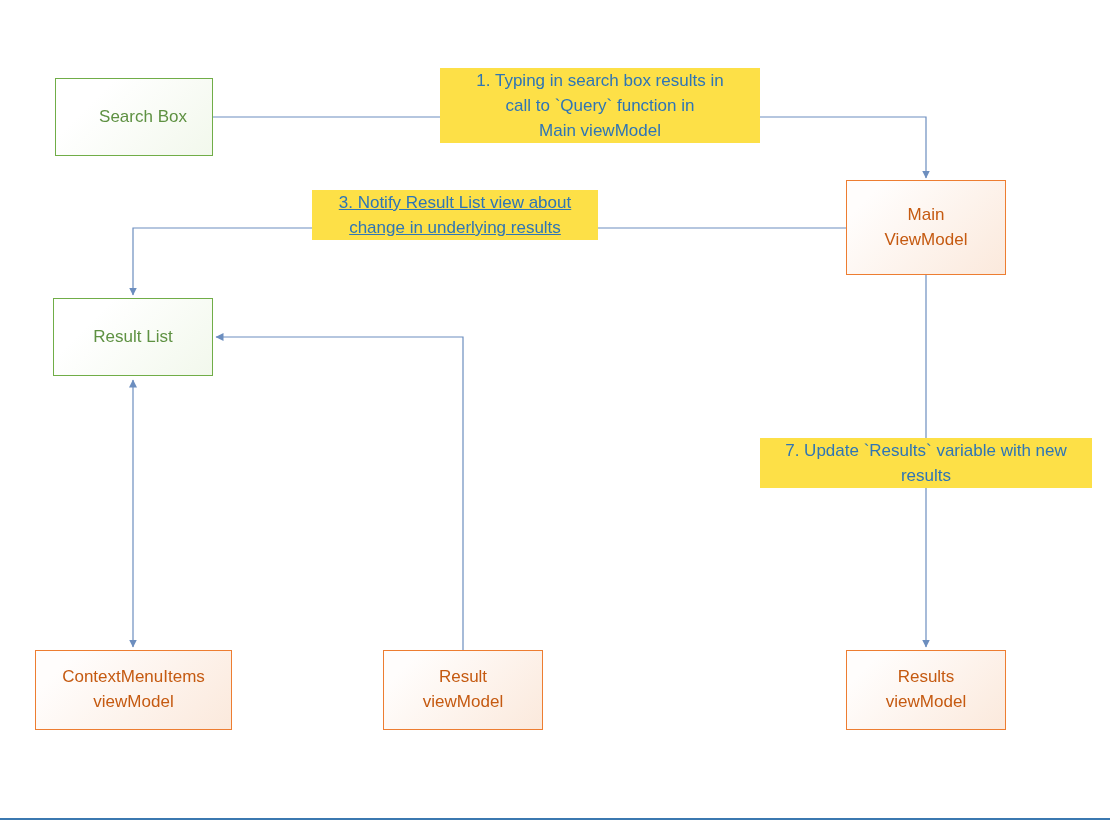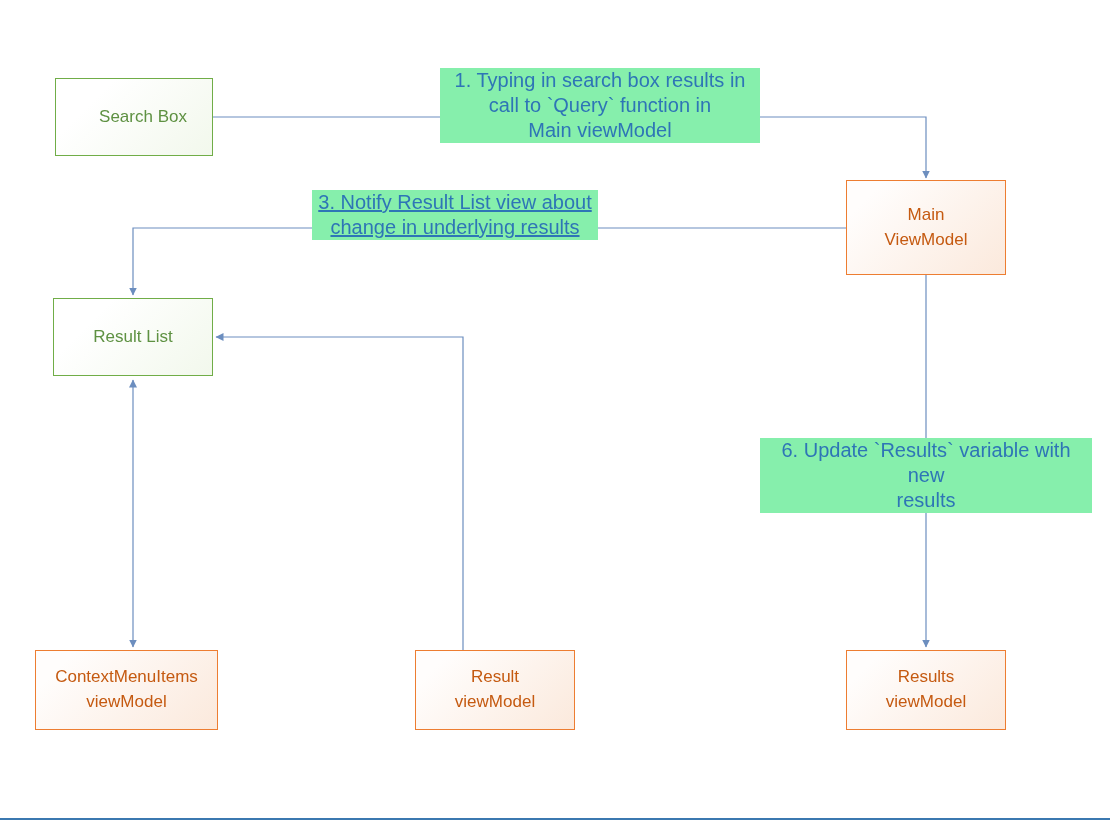--- a/index.html
+++ b/index.html
@@ -41,24 +41,24 @@
   }
   .node.orange {
     border-color: #ED7D31;
     color: #C55A11;
     background: linear-gradient(135deg, #fffdfc 15%, #fbe9dc 100%);
   }
   .edge-label {
     position: absolute;
     z-index: 1;
     text-align: center;
-    font-size: 20px;
+    font-size: 17px;
     line-height: 25px;
     color: #2E75B6;
-    background: #86efac;
+    background: #fde047;
     white-space: pre-line;
     padding: 0 4px;
     box-sizing: border-box;
   }
   .bottom-line {
     position: absolute;
     left: 0;
     right: 0;
     bottom: 0;
     height: 2px;
@@ -81,44 +81,44 @@
     <polyline points="926,275 926,647" fill="none" stroke="#6C8EBF" stroke-width="1.2" marker-end="url(#ah)"></polyline>
     <polyline points="846,228 133,228 133,295" fill="none" stroke="#6C8EBF" stroke-width="1.2" marker-end="url(#ah)"></polyline>
     <polyline points="463,650 463,337 216,337" fill="none" stroke="#6C8EBF" stroke-width="1.2" marker-end="url(#ah)"></polyline>
     <polyline points="133,515 133,380" fill="none" stroke="#6C8EBF" stroke-width="1.2" marker-end="url(#ah)"></polyline>
     <polyline points="133,515 133,647" fill="none" stroke="#6C8EBF" stroke-width="1.2" marker-end="url(#ah)"></polyline>
   </svg>
 
   <div class="edge-label" style="left:440px; top:68px; width:320px;">1. Typing in search box results in
 call to `Query` function in
 Main viewModel</div>
-  <div class="edge-label" style="left:760px; top:438px; width:332px;">6. Update `Results` variable with new
+  <div class="edge-label" style="left:760px; top:438px; width:332px;">7. Update `Results` variable with new
 results</div>
   <div class="edge-label" style="left:312px; top:190px; width:286px;text-decoration:underline;">3. Notify Result List view about
 change in underlying results</div>
 
   <div class="node green" style="left:55px; top:78px; width:158px; height:78px;padding-left:18px;">
     <span>Search Box</span>
   </div>
 
   <div class="node orange" style="left:846px; top:180px; width:160px; height:95px;">
     <span>Main
 ViewModel</span>
   </div>
 
   <div class="node green" style="left:53px; top:298px; width:160px; height:78px;">
     <span>Result List</span>
   </div>
 
-  <div class="node orange" style="left:35px; top:650px; width:183px; height:80px;">
+  <div class="node orange" style="left:35px; top:650px; width:197px; height:80px;">
     <span>ContextMenuItems
 viewModel</span>
   </div>
 
-  <div class="node orange" style="left:383px; top:650px; width:160px; height:80px;margin-left:32px;">
+  <div class="node orange" style="left:383px; top:650px; width:160px; height:80px;">
     <span>Result
 viewModel</span>
   </div>
 
   <div class="node orange" style="left:846px; top:650px; width:160px; height:80px;">
     <span>Results
 viewModel</span>
   </div>
 
   <div class="bottom-line"></div>

